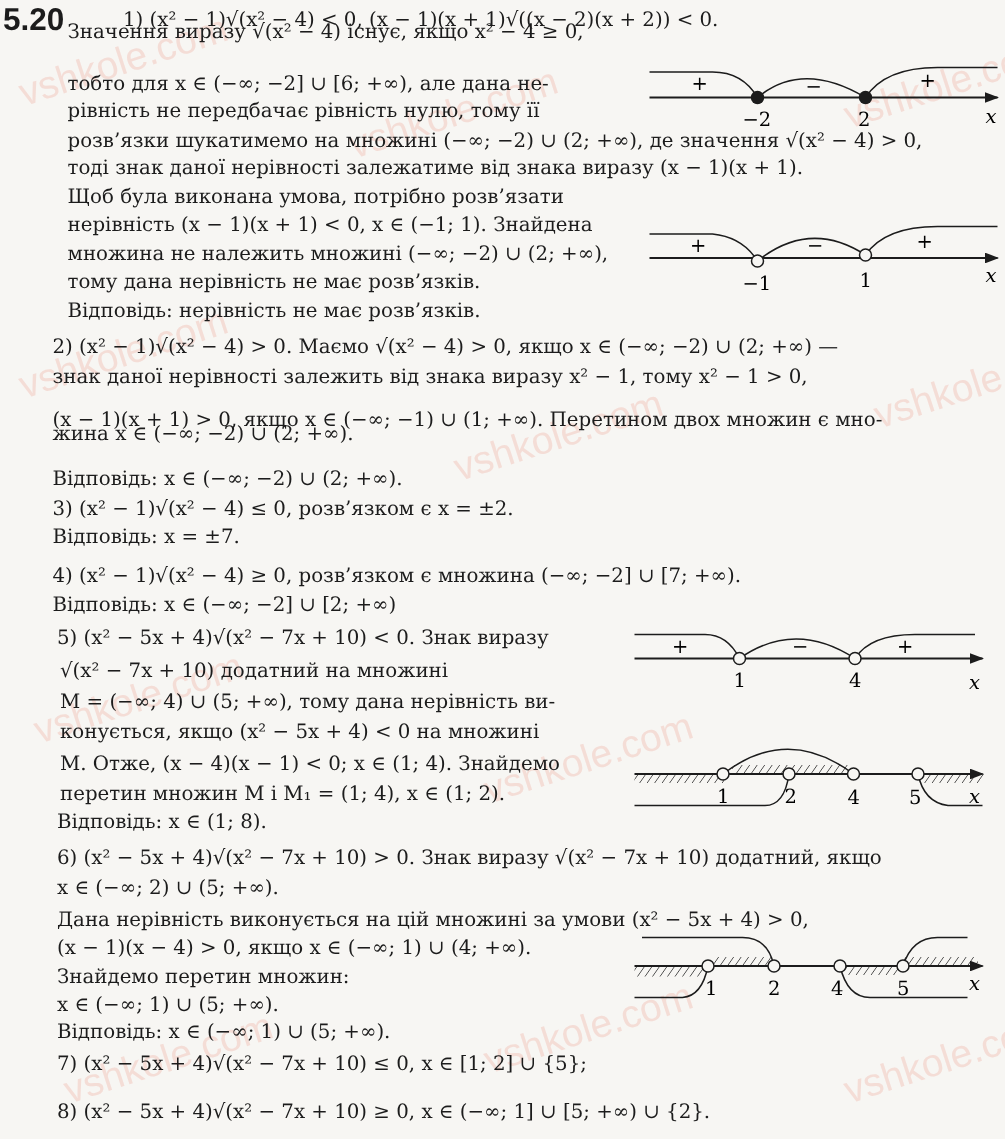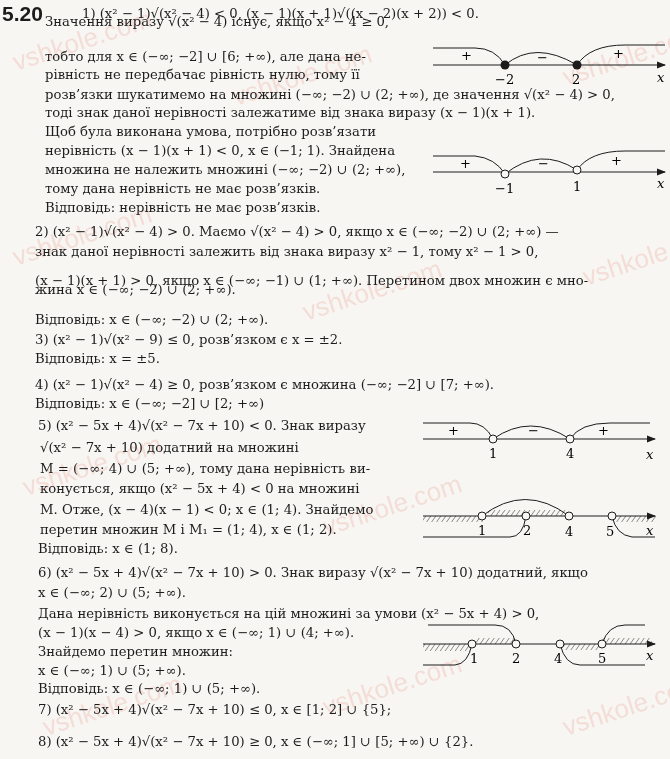--- a/index.html
+++ b/index.html
@@ -44,22 +44,22 @@
 <div class="line" style="left:45px;top:162px">множина не належить множині (−∞; −2) ∪ (2; +∞),</div>
 <div class="line" style="left:45px;top:181px">тому дана нерівність не має розв’язків.</div>
 <div class="line" style="left:45px;top:200px"><span class="it">Відповідь:</span><span> нерівність не має розв’язків.</span></div>
 
 <div class="line" style="left:35px;top:224px">2)  (x² − 1)√(x² − 4) &gt; 0.  Маємо √(x² − 4) &gt; 0, якщо x ∈ (−∞; −2) ∪ (2; +∞) —</div>
 <div class="line" style="left:35px;top:244px">знак даної нерівності залежить від знака виразу x² − 1, тому x² − 1 &gt; 0,</div>
 <div class="line" style="left:35px;top:273px">(x − 1)(x + 1) &gt; 0, якщо x ∈ (−∞; −1) ∪ (1; +∞). Перетином двох множин є мно-</div>
 <div class="line" style="left:35px;top:282px">жина x ∈ (−∞; −2) ∪ (2; +∞).</div>
 <div class="line" style="left:35px;top:312px"><span class="it">Відповідь:</span><span> x ∈ (−∞; −2) ∪ (2; +∞).</span></div>
 
-<div class="line" style="left:35px;top:332px">3)  (x² − 1)√(x² − 9) ≤ 0,  розв’язком є x = ±2.</div>
-<div class="line" style="left:35px;top:351px"><span class="it">Відповідь:</span><span> x = ±5.</span></div>
+<div class="line" style="left:35px;top:332px">3)  (x² − 1)√(x² − 4) ≤ 0,  розв’язком є x = ±2.</div>
+<div class="line" style="left:35px;top:351px"><span class="it">Відповідь:</span><span> x = ±7.</span></div>
 <div class="line" style="left:35px;top:377px">4)  (x² − 1)√(x² − 4) ≥ 0,  розв’язком є множина (−∞; −2] ∪ [7; +∞).</div>
 <div class="line" style="left:35px;top:396px"><span class="it">Відповідь:</span><span> x ∈ (−∞; −2] ∪ [2; +∞)</span></div>
 
 <div class="line" style="left:38px;top:418px">5)  (x² − 5x + 4)√(x² − 7x + 10) &lt; 0.  Знак виразу</div>
 <div class="line" style="left:40px;top:440px">√(x² − 7x + 10)  додатний на множині</div>
 <div class="line" style="left:40px;top:461px">M = (−∞; 4) ∪ (5; +∞), тому дана нерівність ви-</div>
 <div class="line" style="left:40px;top:481px">конується, якщо (x² − 5x + 4) &lt; 0 на множині</div>
 <div class="line" style="left:40px;top:502px">M. Отже, (x − 4)(x − 1) &lt; 0; x ∈ (1; 4). Знайдемо</div>
 <div class="line" style="left:40px;top:522px">перетин множин M і M₁ = (1; 4), x ∈ (1; 2).</div>
 <div class="line" style="left:38px;top:541px"><span class="it">Відповідь:</span><span> x ∈ (1; 8).</span></div>

